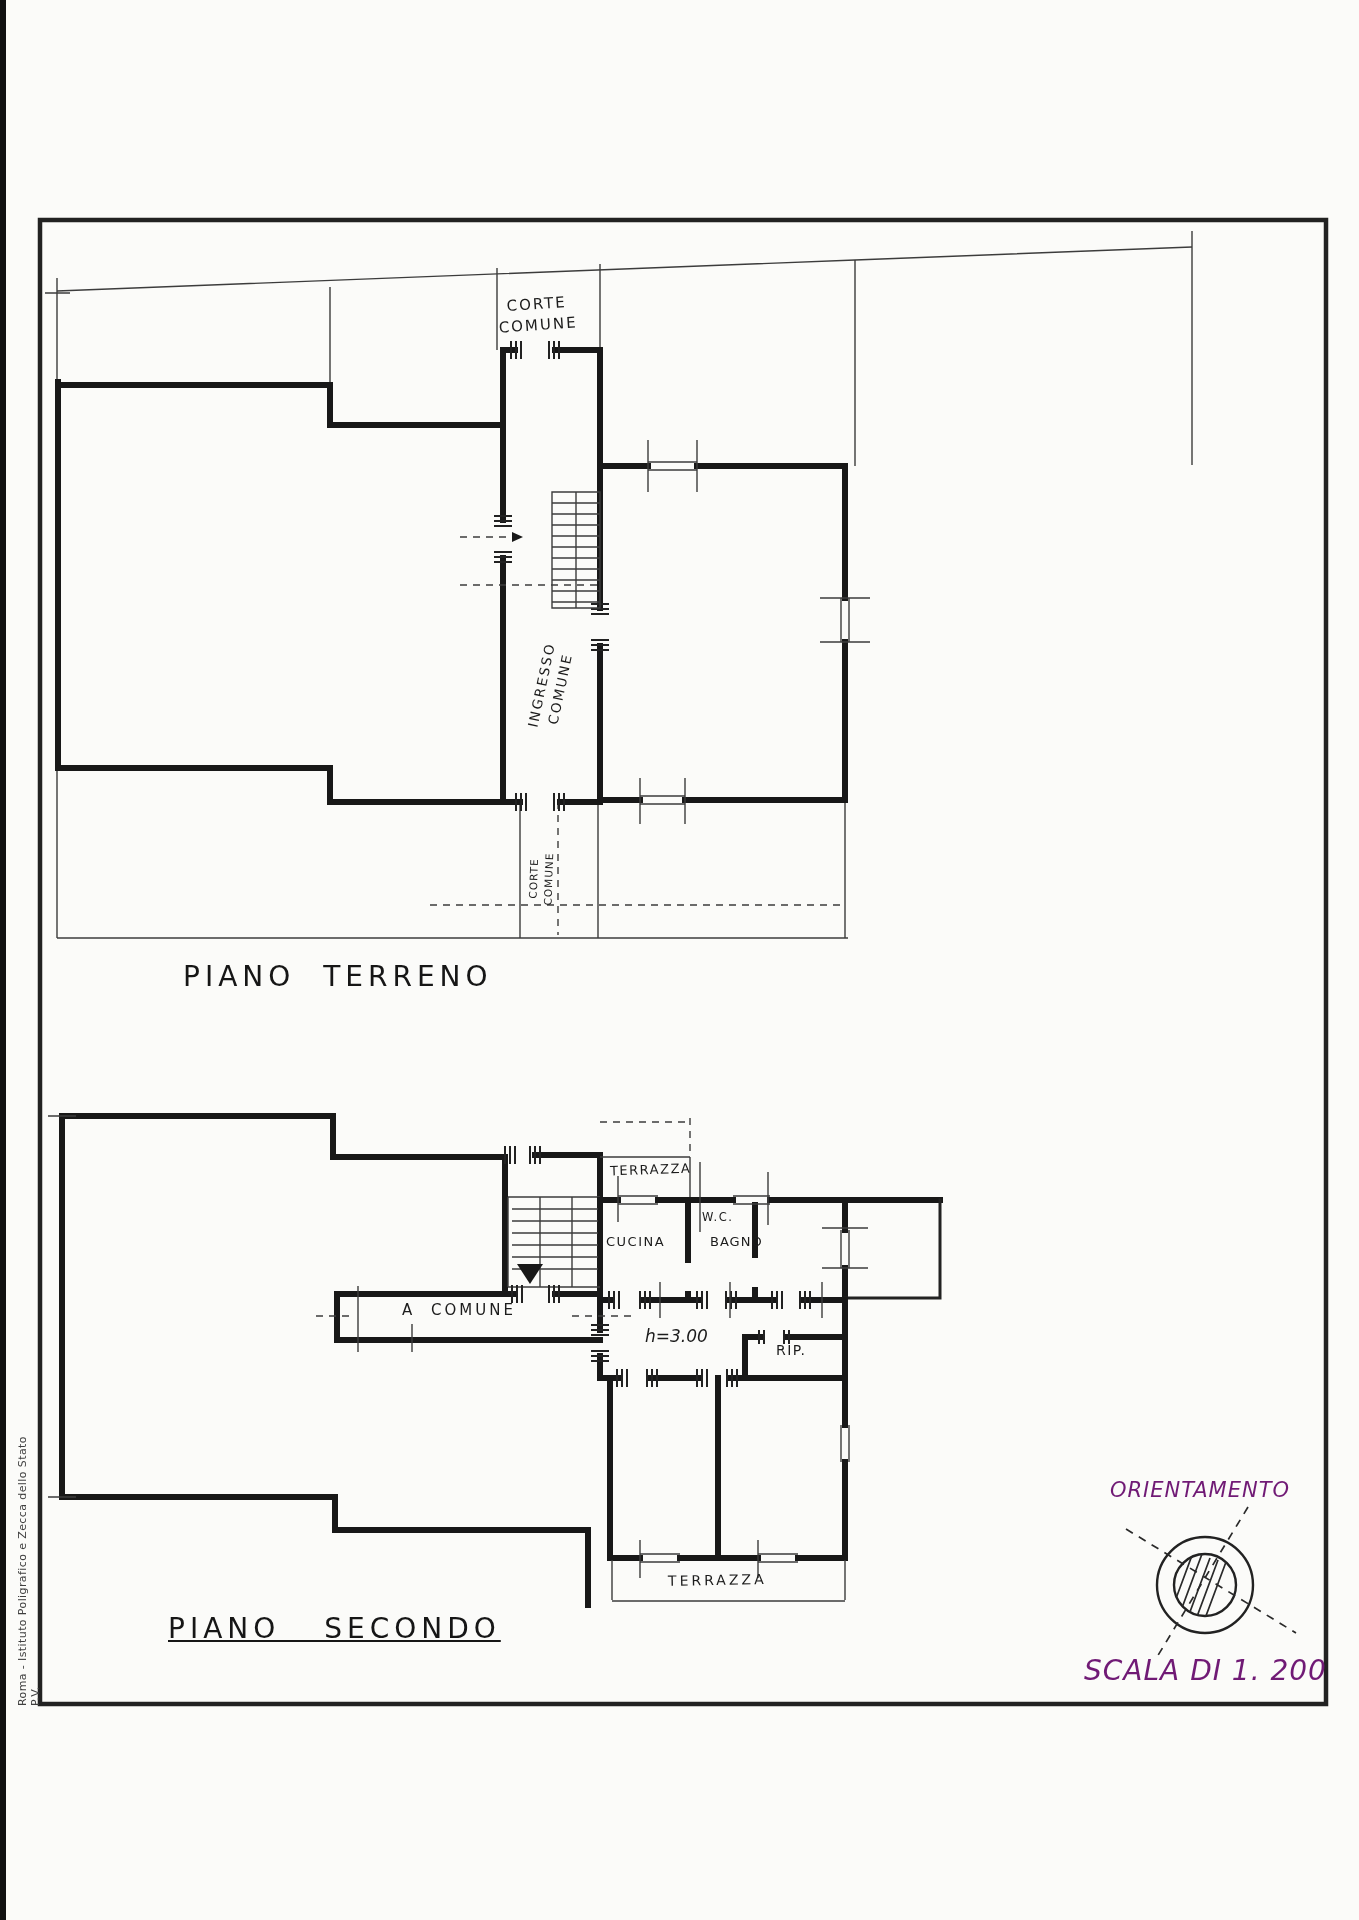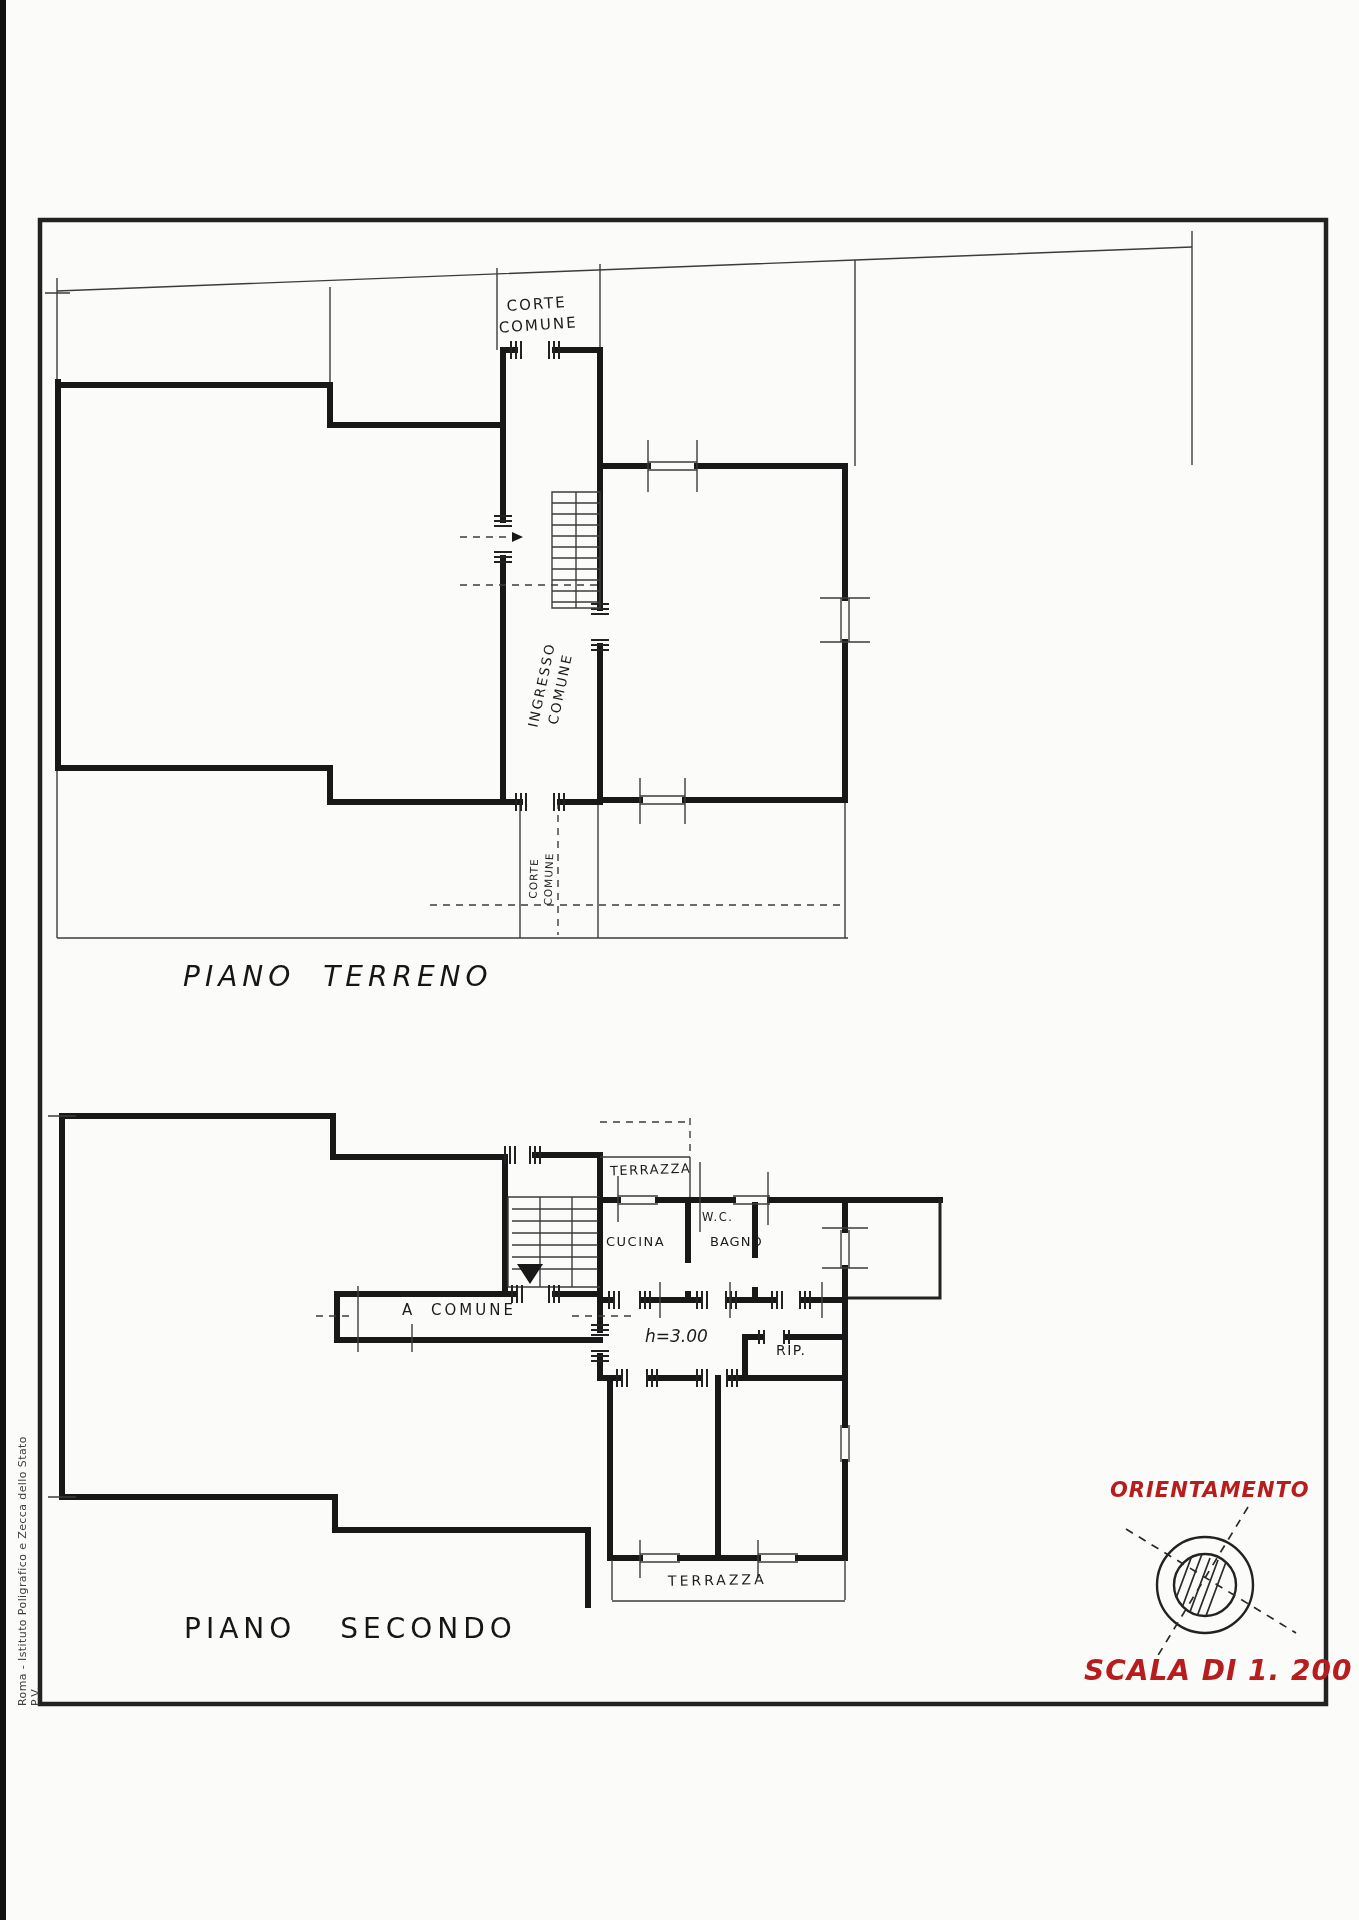--- a/index.html
+++ b/index.html
@@ -16,21 +16,21 @@
   .h{fill:none;stroke:#222;stroke-width:2;}
   .c{fill:none;stroke:#222;stroke-width:2.4;}
   .ink{fill:#181818;stroke:none;}
   .label{position:absolute;white-space:nowrap;color:#1c1c1c;}
   .hand{letter-spacing:2px;}
   .two-line{text-align:center;line-height:1.4;}
   .plan-title{font-size:28px;letter-spacing:5px;word-spacing:14px;color:#161616;}
   .room{font-size:13px;letter-spacing:1.5px;}
   .imprint{position:absolute;left:16px;top:1706px;width:292px;font-size:11px;color:#3f3f3f;
            letter-spacing:.4px;transform:rotate(-90deg);transform-origin:0 0;}
-  .print{font-style:italic;font-weight:bold;letter-spacing:1px;color:#b91c1c;}
+  .print{font-style:italic;font-weight:normal;letter-spacing:1px;color:#701a75;}
 </style>
 </head>
 <body>
 
 <div class="page">
 
   <div class="scan-edge"></div>
 
   <svg class="linework" width="1359" height="1920" viewBox="0 0 1359 1920">
 
@@ -161,30 +161,30 @@
   <div class="label hand two-line" style="left:471px;top:668px;width:160px;font-size:13.5px;transform:rotate(-78deg);">
     <div>INGRESSO</div>
     <div>COMUNE</div>
   </div>
 
   <div class="label hand two-line" style="left:491px;top:864px;width:100px;font-size:10.5px;letter-spacing:1px;transform:rotate(-88deg);">
     <div>CORTE</div>
     <div>COMUNE</div>
   </div>
 
-  <div class="label plan-title" style="left:183px;top:960px;font-style:italic;">PIANO TERRENO</div>
+  <div class="label plan-title" style="left:183px;top:960px;">PIANO TERRENO</div>
 
   <div class="label room" style="left:610px;top:1162px;transform:rotate(-2deg);">TERRAZZA</div>
   <div class="label room" style="left:702px;top:1210px;font-size:11.5px;">W.C.</div>
   <div class="label room" style="left:606px;top:1234px;">CUCINA</div>
   <div class="label room" style="left:692px;top:1234px;letter-spacing:1px;padding-left:18px;">BAGNO</div>
   <div class="label hand" style="left:402px;top:1301px;font-size:15px;letter-spacing:3px;word-spacing:8px;">A COMUNE</div>
   <div class="label" style="left:645px;top:1326px;font-size:17px;font-style:italic;text-align:right;">h=3.00</div>
   <div class="label room" style="left:776px;top:1342px;font-size:14px;">RIP.</div>
   <div class="label room" style="left:668px;top:1572px;font-size:14px;letter-spacing:3px;transform:rotate(-1deg);">TERRAZZA</div>
-  <div class="label plan-title" style="left:184px;top:1612px;word-spacing:30px;">PIANO SECONDO</div>
+  <div class="label plan-title" style="left:168px;top:1612px;word-spacing:30px;text-decoration:underline;">PIANO SECONDO</div>
 
   <div class="label print" style="left:1110px;top:1478px;font-size:21px;">ORIENTAMENTO</div>
   <div class="label print" style="left:1084px;top:1654px;font-size:28px;">SCALA DI 1. 200</div>
 
   <div class="imprint">Roma - Istituto Poligrafico e Zecca dello Stato P.V.</div>
 
 </div>
 
 </body></html>

